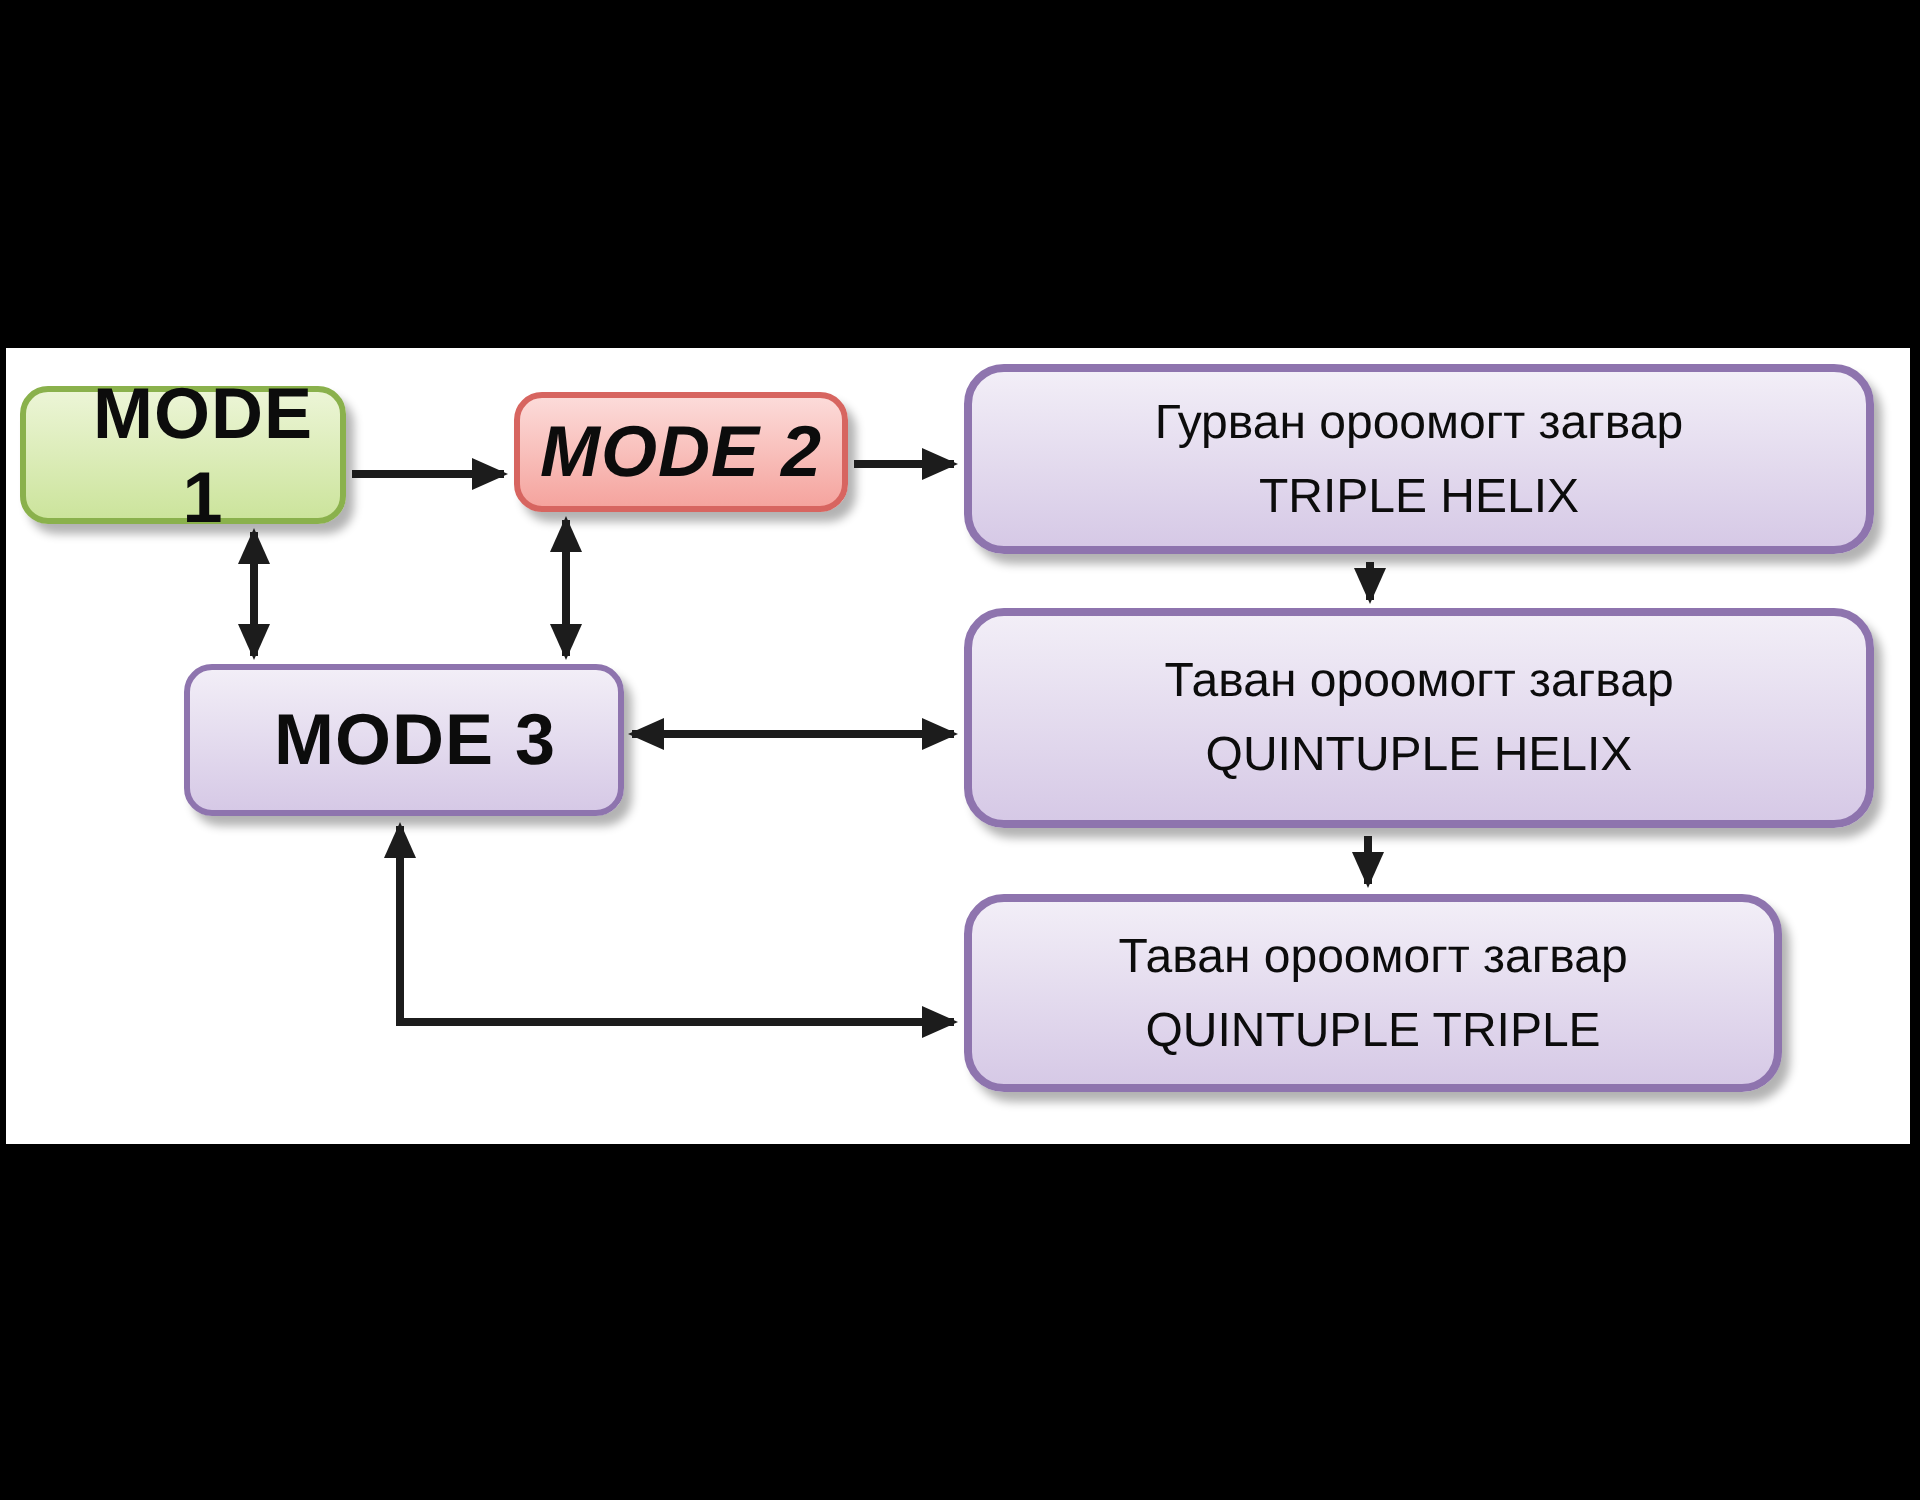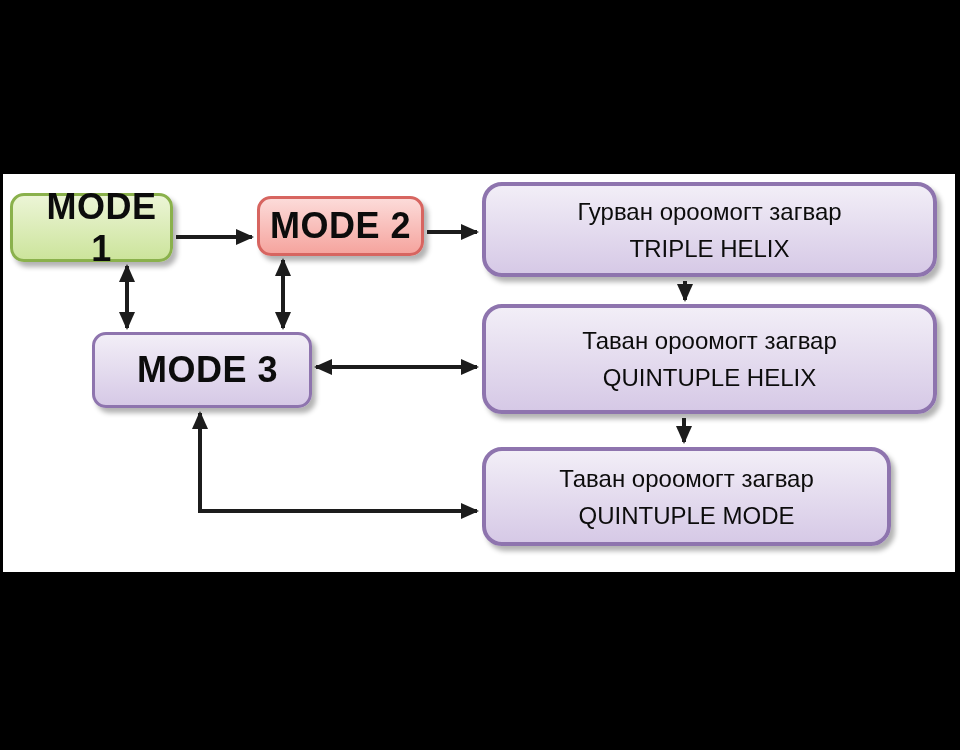--- a/index.html
+++ b/index.html
@@ -19,20 +19,21 @@
   }
   .node.small{border-radius:14px;font-weight:700;font-size:36px;letter-spacing:0.5px;}
   .node.big{border-radius:20px;font-weight:400;font-size:24px;line-height:37px;}
   .green{
     background:linear-gradient(to bottom,var(--green-top,#ecf5d6),var(--green-bottom,#cce49c));
     border:3px solid var(--green-border,#8ab14c);
   }
   .pink{
     background:linear-gradient(to bottom,var(--pink-top,#fcdbd9),var(--pink-bottom,#f5a49e));
     border:3px solid var(--pink-border,#d76560);
+    font-style:italic;
   }
   .purple{
     background:linear-gradient(to bottom,var(--purple-top,#f2eef7),var(--purple-bottom,#d6c9e6));
   }
   .purple.small{border:3px solid var(--purple-border,#8e74ae);padding-left:11px;}
   .purple.big{border:4px solid var(--purple-border,#8e74ae);}
   #mode1{left:10px;top:193px;width:163px;height:69px;padding-left:20px;}
   #mode2{left:257px;top:196px;width:167px;height:60px;}
   #mode3{left:92px;top:332px;width:220px;height:76px;}
   #triple{left:482px;top:182px;width:455px;height:95px;}
@@ -63,21 +64,21 @@
     <span>TRIPLE HELIX</span>
   </div>
 
   <div id="quadruple" class="node big purple">
     <span>Таван ороомогт загвар</span>
     <span>QUINTUPLE HELIX</span>
   </div>
 
   <div id="quintuple" class="node big purple">
     <span>Таван ороомогт загвар</span>
-    <span>QUINTUPLE MODE</span>
+    <span>QUINTUPLE TRIPLE</span>
   </div>
 
   <svg class="arrows" viewBox="0 0 960 750">
     <defs>
       <marker id="ah" orient="auto" markerUnits="userSpaceOnUse" markerWidth="18" markerHeight="16" refX="16" refY="8">
         <path d="M0,0 L18,8 L0,16 Z" fill="#1c1c1c"></path>
       </marker>
       <marker id="ahr" orient="auto-start-reverse" markerUnits="userSpaceOnUse" markerWidth="18" markerHeight="16" refX="16" refY="8">
         <path d="M0,0 L18,8 L0,16 Z" fill="#1c1c1c"></path>
       </marker>

